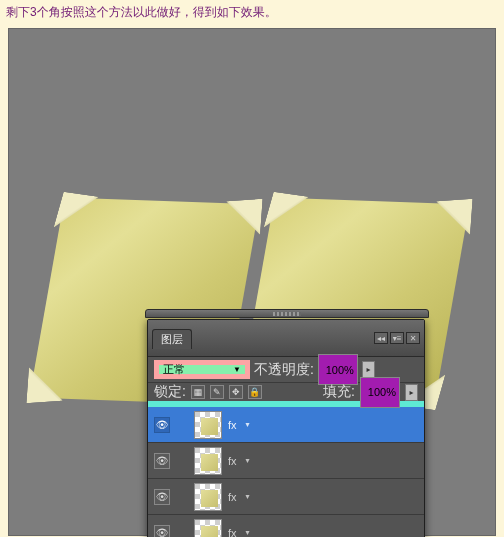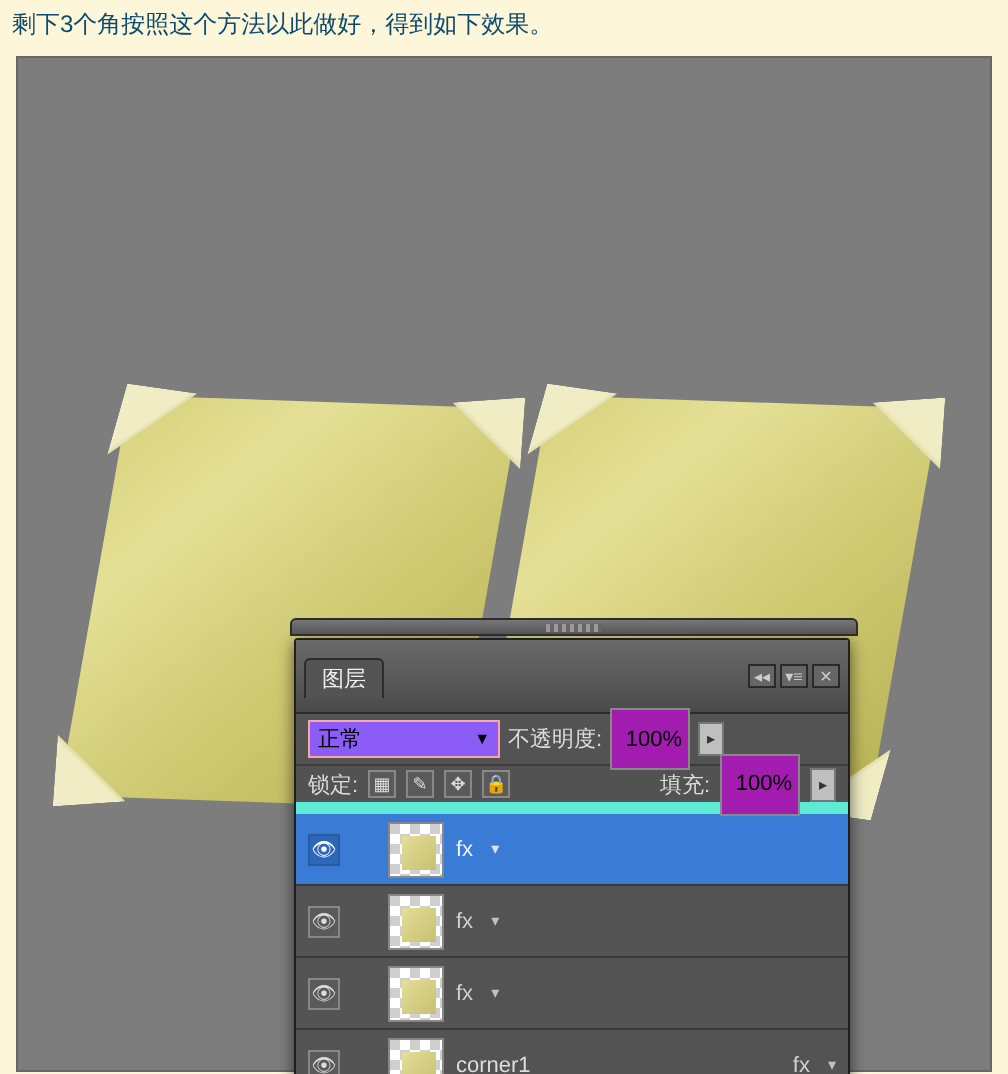--- a/index.html
+++ b/index.html
@@ -1,36 +1,36 @@
 <!DOCTYPE html>
 <html><head>
 <meta charset="utf-8">
 <style>
 *{margin:0;padding:0;box-sizing:border-box;font-family:"Microsoft YaHei","SimSun",sans-serif}
 body{width:504px;height:537px;background:#fdf6d9;overflow:hidden}
-.caption{padding:4px 6px;font-size:12px;color:#0c4a6e}
+.caption{padding:4px 6px;font-size:12px;color:#701a75}
 .canvas{position:absolute;left:8px;top:28px;width:488px;height:508px;background:#7d7d7d;border:1px solid #666}
 .notes{position:absolute;left:38px;top:172px}
 .note{position:absolute;width:195px;height:200px;background:linear-gradient(135deg,#d8d17a 0%,#e4e096 25%,#cfc972 60%,#b8b255 100%);transform:skew(-10deg,2deg)}
 .note.a{left:0;top:0}
 .note.b{left:210px;top:0}
 .curl{position:absolute;width:36px;height:36px}
 .tl{left:-4px;top:-4px;background:linear-gradient(315deg,#d2cd94 45%,#f0ecc4 55%);clip-path:polygon(0 0,100% 0,0 100%);transform:rotate(6deg)}
 .tr{right:-4px;top:-4px;background:linear-gradient(45deg,#d2cd94 45%,#f0ecc4 55%);clip-path:polygon(0 0,100% 0,100% 100%);transform:rotate(-6deg)}
 .bl{left:-4px;bottom:-4px;background:linear-gradient(225deg,#d2cd94 45%,#f0ecc4 55%);clip-path:polygon(0 0,0 100%,100% 100%);transform:rotate(-6deg)}
 .br{right:-4px;bottom:-4px;background:linear-gradient(135deg,#d2cd94 45%,#f0ecc4 55%);clip-path:polygon(100% 0,100% 100%,0 100%);transform:rotate(6deg)}
 .panel{position:absolute;left:138px;top:290px;width:278px;height:240px;background:#535353;border:1px solid #1f1f1f;border-radius:2px;box-shadow:0 2px 8px rgba(0,0,0,.6);font-size:11px;color:#ddd}
 .titlebar{display:flex;align-items:center;height:22px;background:linear-gradient(#6a6a6a,#4a4a4a);border-bottom:1px solid #2a2a2a;padding:18px 4px}
 .tab{background:#535353;border:1px solid #2a2a2a;border-bottom:none;border-radius:3px 3px 0 0;padding:2px 8px;margin-top:2px;color:#eee;font-size:11px}
 .tb-spacer{flex:1}
 .tb-btn{width:14px;height:12px;margin-left:2px;background:#666;border:1px solid #2a2a2a;display:flex;align-items:center;justify-content:center;font-size:8px;color:#ccc;cursor:pointer}
 .optrow{display:flex;align-items:center;height:26px;padding:2px 6px;gap:4px;border-bottom:1px solid #3a3a3a}
-.select{flex:0 0 96px;height:19px;background:#8b5cf6;color:#000;border:1px solid #fca5a5;display:flex;align-items:center;padding:4px 4px;font-size:11px}
+.select{flex:0 0 96px;height:19px;background:#86efac;color:#000;border:5px solid #fca5a5;display:flex;align-items:center;padding:4px 4px;font-size:11px}
 .select .caret{margin-left:auto;font-size:8px}
-.lbl{white-space:nowrap;font-size:11px}
+.lbl{white-space:nowrap;font-size:14px}
 .num{width:40px;height:31px;background:#a21caf;color:#000;border:1px solid #888;display:flex;align-items:center;justify-content:flex-end;padding:0 3px;font-size:11px}
 .step{width:13px;height:17px;background:#bfbfbf;border:1px solid #777;display:flex;align-items:center;justify-content:center;font-size:8px;color:#333}
 .lockrow{display:flex;align-items:center;height:24px;padding:2px 6px;gap:5px;border-bottom:6px solid #5eead4;background:#525252}
 .mini{width:14px;height:14px;border:1px solid #888;background:#5a5a5a;display:flex;align-items:center;justify-content:center;font-size:9px}
 .layers{height:146px;overflow:hidden}
 .layer{display:flex;align-items:center;height:36px;border-bottom:1px solid #3a3a3a;padding:0 6px;gap:6px}
 .layer.sel{background:#3a7bd5;color:#fff}
 .eye{width:16px;height:16px;border:1px solid #888;background:#5a5a5a;display:flex;align-items:center;justify-content:center;font-size:10px}
 .layer.sel .eye{background:#2f67b8;border-color:#285a9f}
 .link{width:12px}
@@ -114,19 +114,18 @@
           <div class="eye">👁</div>
           <div class="link"></div>
           <div class="thumb"></div>
           <span class="fx">fx</span>
           <span class="tri">▾</span>
         </div>
         <div class="layer">
           <div class="eye">👁</div>
           <div class="link"></div>
           <div class="thumb"></div>
-          <div class="lname">corner1</div>
           <span class="fx">fx</span>
           <span class="tri">▾</span>
         </div>
       </div>
   </div>
 </div>
 
 </body></html>

